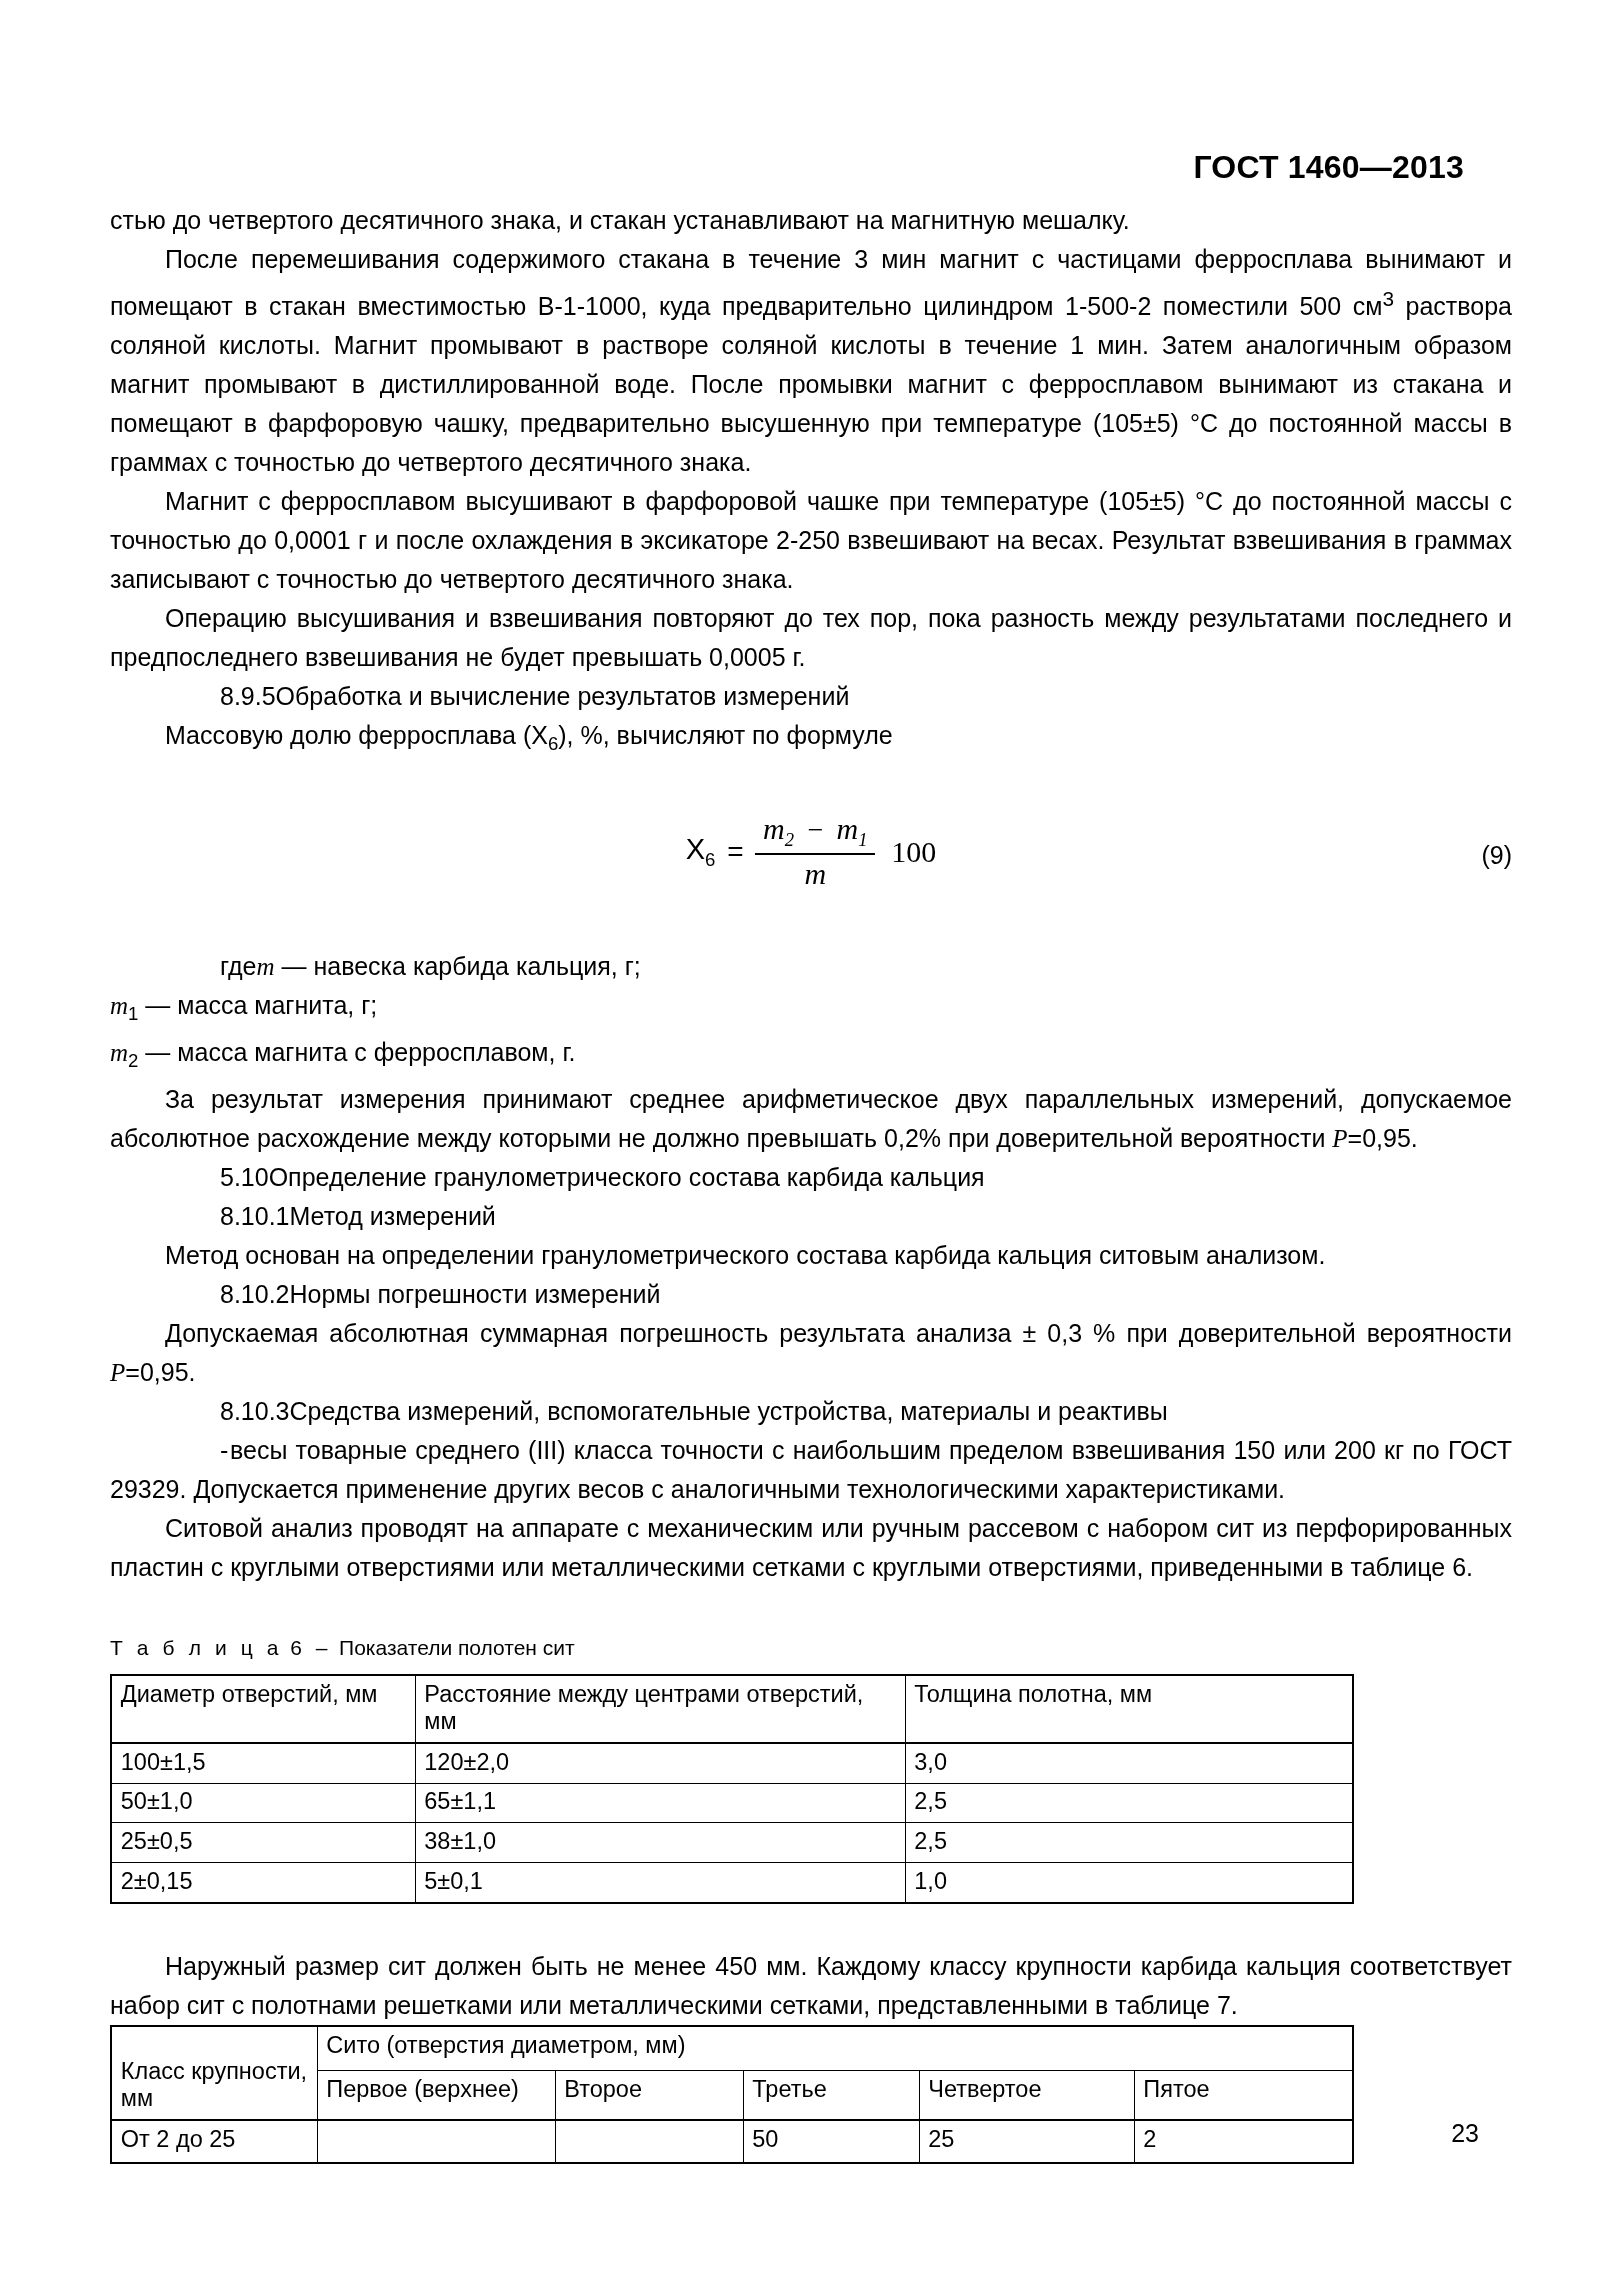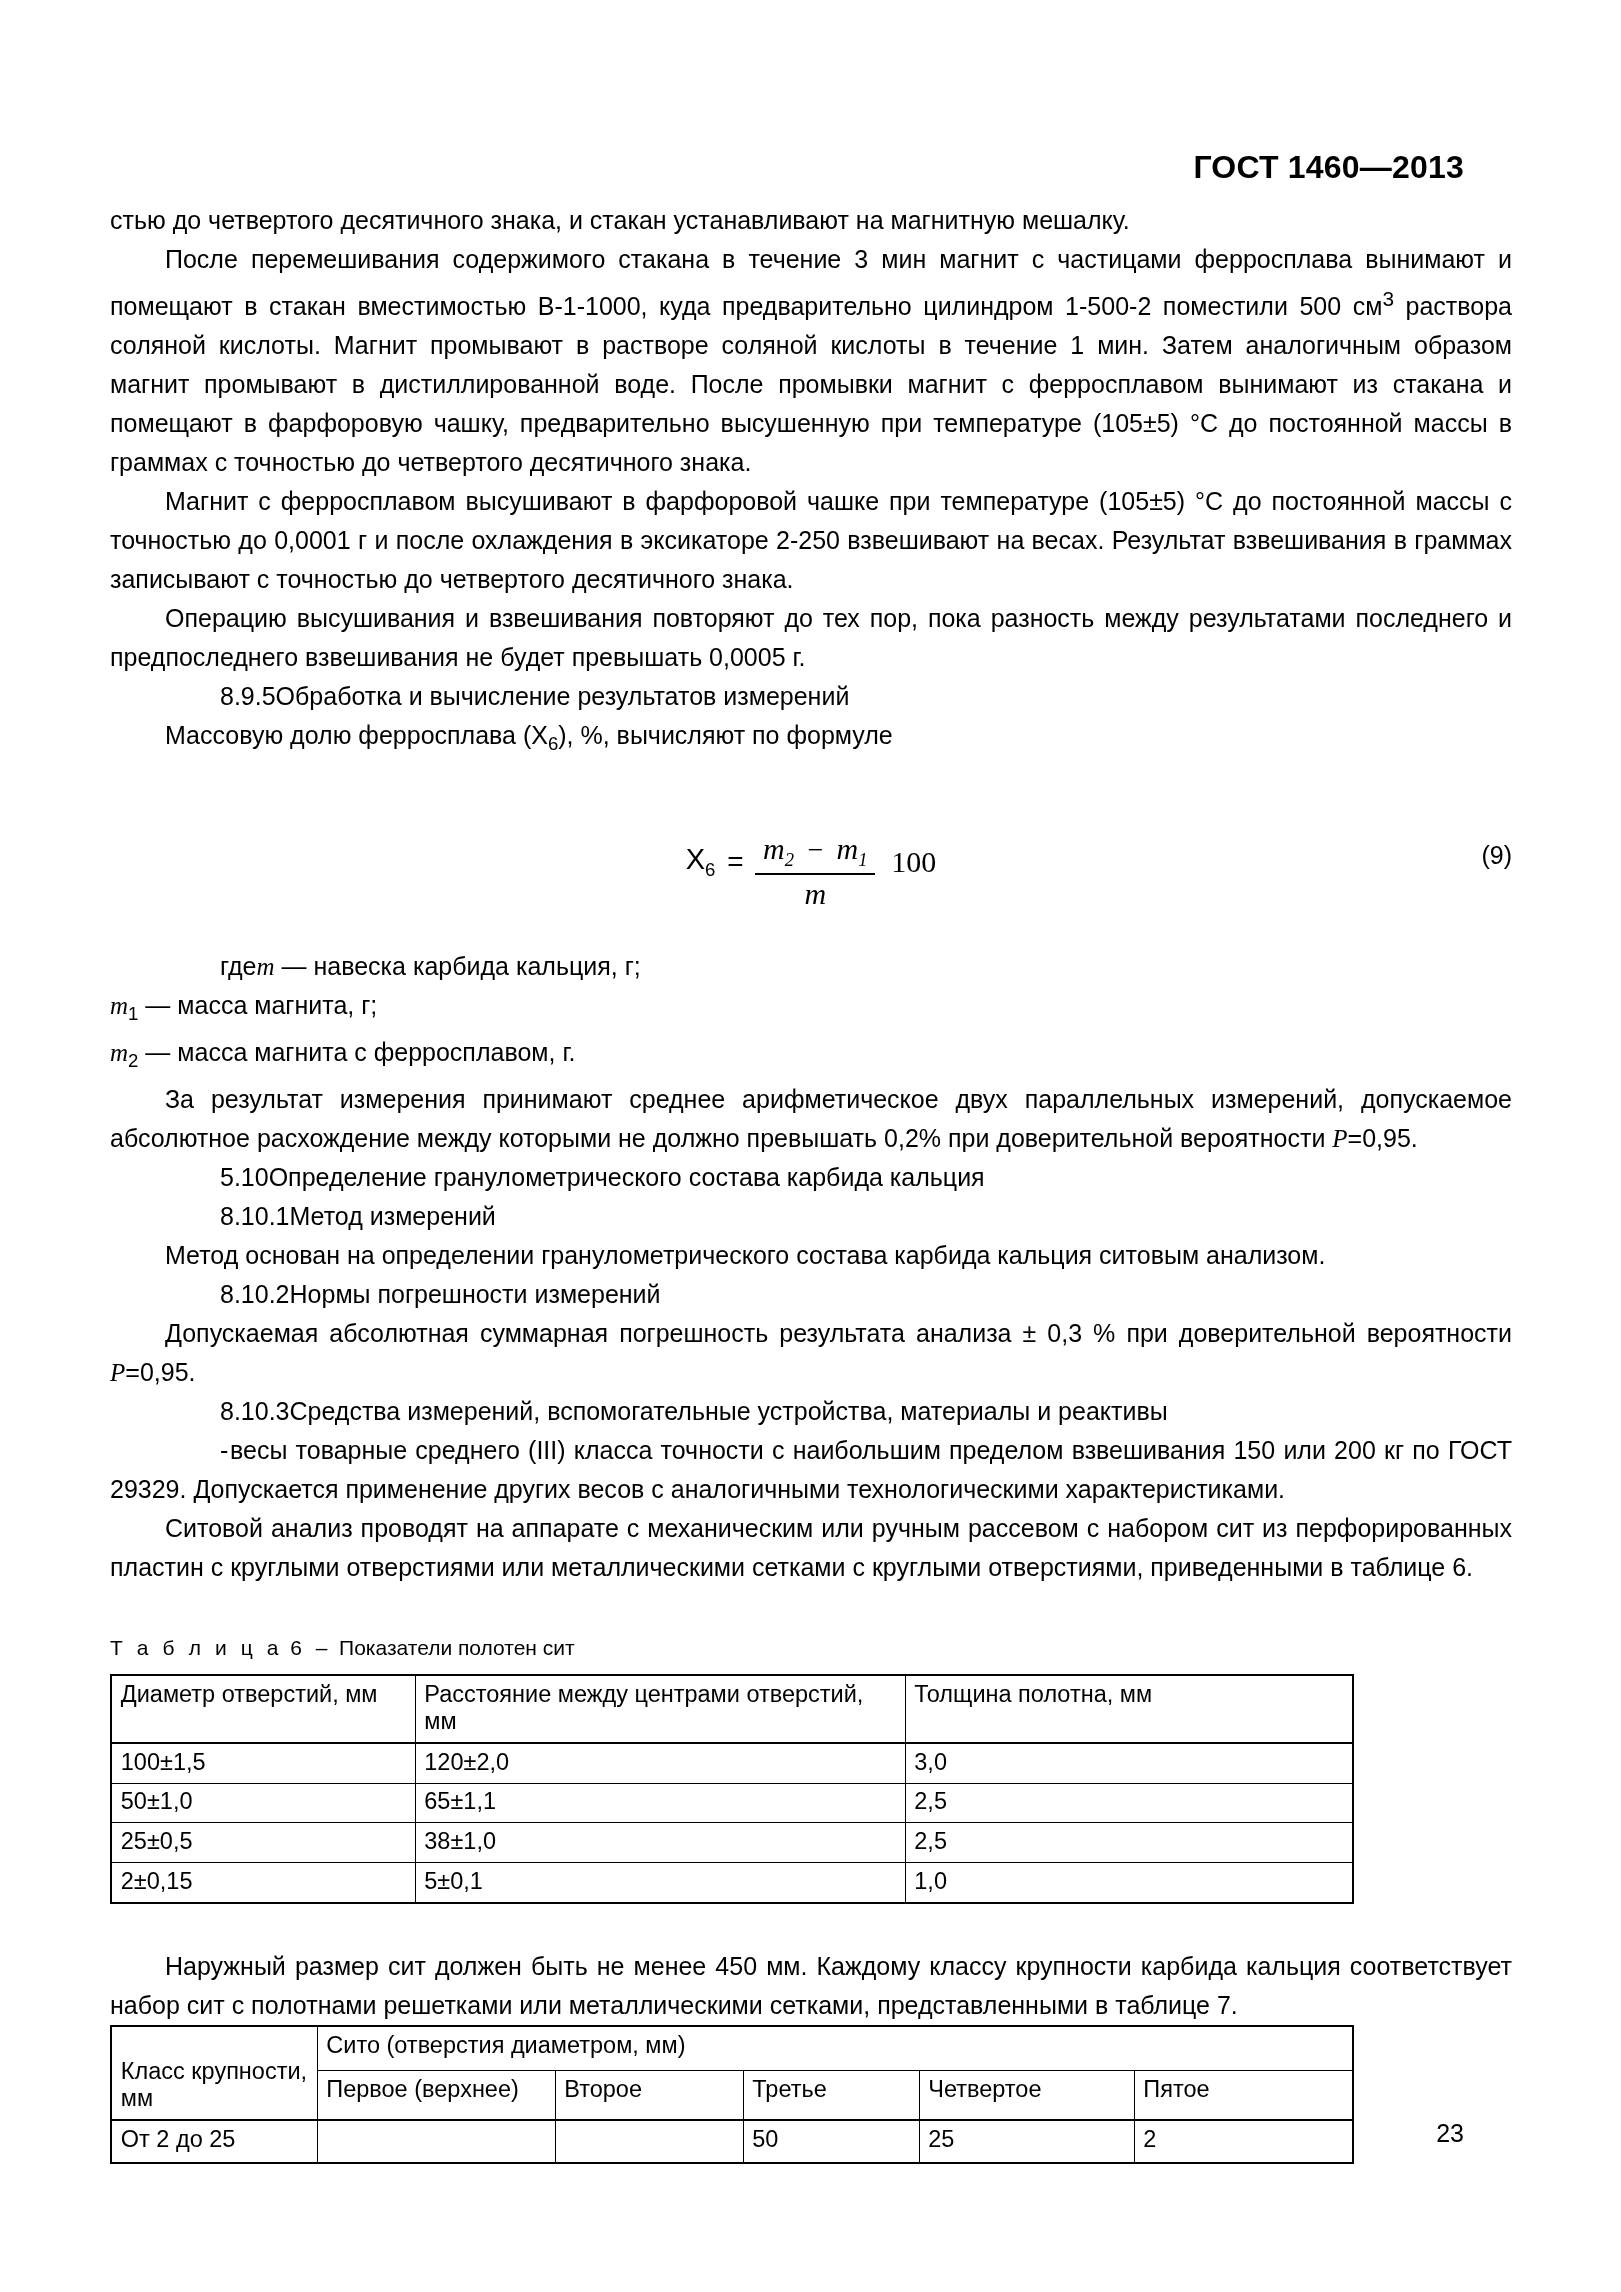--- a/index.html
+++ b/index.html
@@ -92,21 +92,20 @@
     font-size: 28px;
   }
   .frac {
     display: inline-block;
     vertical-align: middle;
     text-align: center;
     font-family: "Liberation Serif", serif;
     font-style: italic;
     font-size: 30px;
     line-height: 1.15;
-    margin-top: 20px;
   }
   .frac .numer {
     padding: 0 7.8px 2px 7.8px;
     border-bottom: 2px solid #000;
     white-space: nowrap;
   }
   .frac .denom {
     padding: 2px 7.8px 0 7.8px;
   }
   .hundred {
@@ -184,21 +183,21 @@
     height: 45px;
     vertical-align: top;
   }
   .t7 .hdr-sub {
     height: 49px;
     vertical-align: top;
   }
   .t7 tbody td { height: 43px; }
   .page-number {
     position: absolute;
-    right: 157px;
+    right: 142px;
     bottom: 145px;
     font-size: 25px;
     margin-left: 24px;
   }
 </style>
 </head>
 <body>
 
 <div class="page">
 

